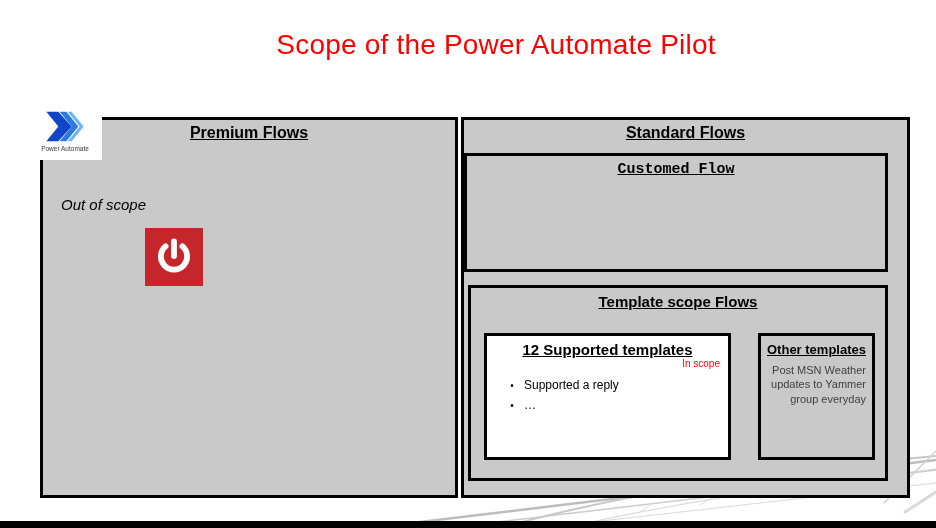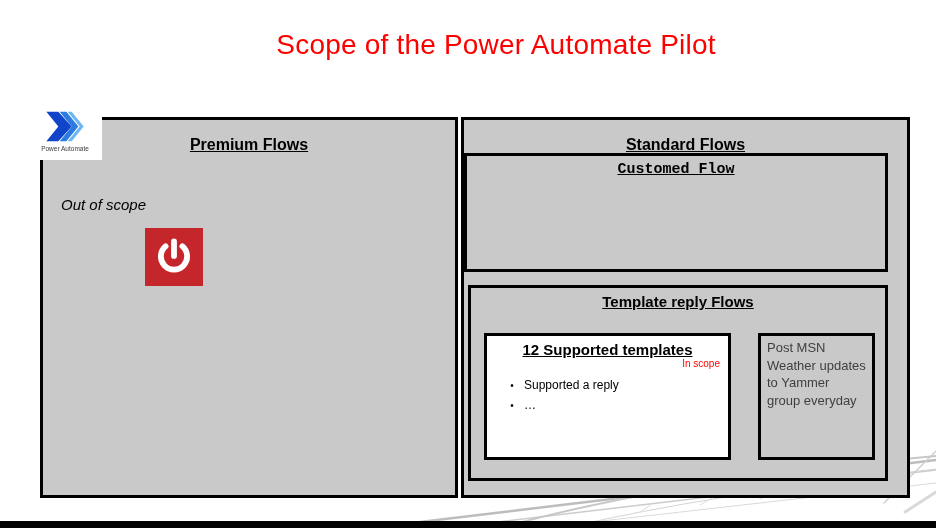--- a/index.html
+++ b/index.html
@@ -17,21 +17,21 @@
     margin-left:28px;
   }
   .box {
     position:absolute; background:#C9C9C9;
     border:3px solid #000; box-sizing:border-box; z-index:2;
   }
   .hdr {
     display:block; text-align:center; font-weight:bold;
     text-decoration:underline; color:#000;
   }
-  .hdr-lg { font-size:16px; margin-top:16px; }
+  .hdr-lg { font-size:16px; margin-top:4px; }
   .hdr-md { font-size:15px; margin-top:5px; }
 
   
   .premium-box { left:40px; top:117px; width:418px; height:381px; }
   .oos-note {
     position:absolute; left:18px; top:76px;
     font-style:italic; font-size:15px; color:#000;
   }
   .power-btn {
     position:absolute; left:102px; top:108px; width:58px; height:58px;
@@ -50,22 +50,22 @@
     color:#FF0000; font-weight:normal; font-size:10px;
   }
   .tpl-list { position:absolute; left:13px; top:42px; right:8px; }
   .tpl-item { display:flex; margin-bottom:5px; font-size:12px; line-height:15px; }
   .bullet-dot { width:24px; text-align:center; font-size:10px; flex:0 0 24px; }
 
   .other-hdr {
     font-size:13px; line-height:1.5; margin-top:4px;
   }
   .other-desc {
-    margin-top:3px; padding:0 6px; text-align:left;
-    font-size:13px; line-height:1.35; color:#3F3F3F;
+    margin-top:3px; padding:0 6px; text-align:right;
+    font-size:11px; line-height:1.35; color:#3F3F3F;
   }
 
   
   .pa-logo {
     position:absolute; left:28px; top:107px; width:74px; height:53px;
     background:#ffffff; z-index:6;
     display:flex; flex-direction:column; align-items:center;
   }
   .pa-logo svg { margin-top:3px; }
   .pa-caption { font-size:6.5px; color:#3b3b3b; margin-top:2px; }
@@ -111,39 +111,40 @@
 
 <div class="box standard-box">
   <span class="hdr hdr-lg">Standard Flows</span>
 </div>
 
 <div class="box customed-box">
   <span class="hdr hdr-md">Customed Flow</span>
 </div>
 
 <div class="box template-box">
-  <span class="hdr hdr-md">Template reply Flows</span>
+  <span class="hdr hdr-md">Template scope Flows</span>
 </div>
 
 <div class="box supported-box">
   <span class="hdr hdr-md">12 Supported templates</span>
   <span class="in-scope">In scope</span>
   <div class="tpl-list">
     <div class="tpl-item">
       <span class="bullet-dot">•</span>
       <span>Supported a reply</span>
     </div>
     <div class="tpl-item">
       <span class="bullet-dot">•</span>
       <span>…</span>
     </div>
   </div>
 </div>
 
 <div class="box other-box">
+  <span class="hdr other-hdr">Other templates</span>
   <div class="other-desc">Post MSN Weather updates to Yammer group everyday</div>
 </div>
 
 <div class="pa-logo">
   <svg width="40" height="33" viewBox="0 0 60 48">
     <polygon points="2,2 20,2 40,24 20,46 2,46 20,24" fill="#1145C9"></polygon>
     <polygon points="22,2 32,2 50,24 32,46 22,46 40,24" fill="#2E7BE0"></polygon>
     <polygon points="34,2 40,2 58,24 40,46 34,46 52,24" fill="#6EB6F2"></polygon>
   </svg>
   <span class="pa-caption">Power Automate</span>

